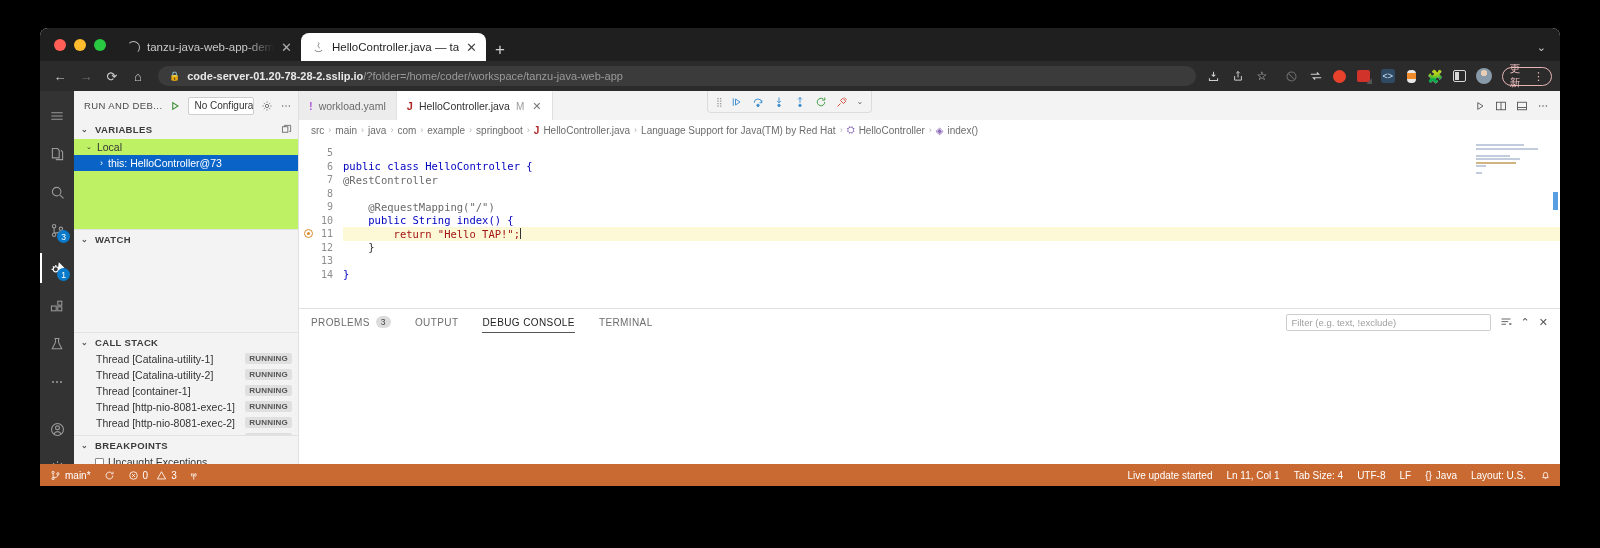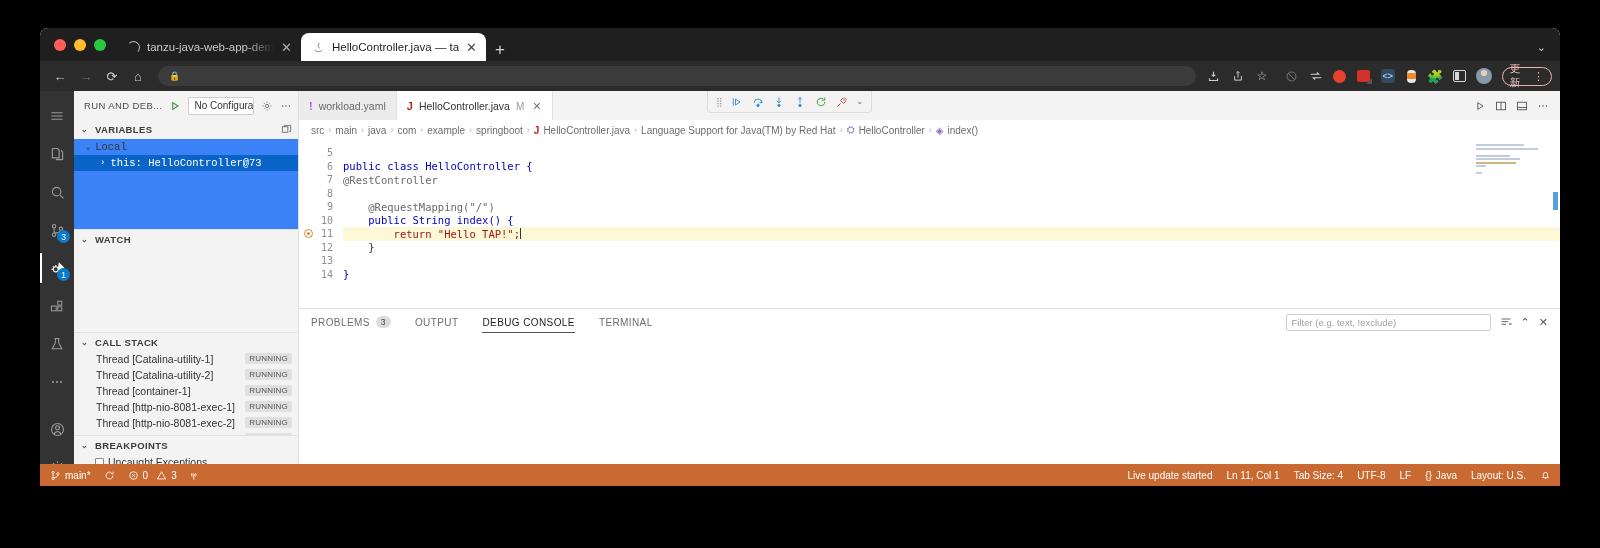--- a/index.html
+++ b/index.html
@@ -87,31 +87,31 @@
     display:flex; align-items:center; gap:2px; padding:0 3px 0 5px; font-size:10px; color:#333;
     max-width:86px; overflow:hidden; white-space:nowrap; }
   .sb-ic { color:#666; font-size:12px; display:flex; align-items:center; }
 
   .section-head { height:19px; display:flex; align-items:center; gap:4px; padding:0 6px 0 7px;
     font-size:9.5px; font-weight:bold; letter-spacing:.35px; color:#3b3b3b;
     border-top:1px solid #e2e2e2; background:#f3f3f3; }
   .chev { font-size:8px; color:#555; width:10px; display:inline-block; }
   .section-head .hicon { margin-left:auto; color:#616161; font-size:11px; }
 
-  .varbody { height:92px; background:#3b82f6;font-family:Liberation Mono, monospace; }
+  .varbody { height:92px; background:#bef264; }
   .tree-row { height:16px; display:flex; align-items:center; font-size:10.5px; color:#333; padding-left:18px; }
   .tree-row.sel { background:#0a64c8; color:#fff; padding-left:0; }
   .tree-row.sel .indent { width:26px; display:inline-block; }
   .tree-row .arrow { font-size:7px; margin-right:5px; }
   .watchbody { height:86px; background:#f3f3f3; }
 
   .callbody { height:86px; overflow:hidden; background:#f3f3f3; }
   .thread-row { height:16px; display:flex; align-items:center; padding:0 6px 0 22px; font-size:10.5px; color:#333; }
   .thread-name { white-space:nowrap; }
-  .running { margin-left:auto; font-size:8px; color:#555; background:#e0e0e0; padding:1px 4px; border-radius:2px; letter-spacing:.2px; }
+  .running { margin-left:auto; font-size:8px; color:#555; background:#e0e0e0; padding:1px 4px; border-radius:2px; letter-spacing:.2px;font-weight:bold; }
 
   .bpbody { background:#f3f3f3; }
   .bp-row { height:16px; display:flex; align-items:center; gap:4px; padding-left:21px; font-size:10.5px; color:#333; }
   .cbox { width:9px; height:9px; border:1px solid #8a8a8a; background:#fff; border-radius:1px; flex:0 0 auto; }
 
   
   .main { flex:1; display:flex; flex-direction:column; min-width:0; background:#fff; position:relative; }
 
   .tabrow { height:29px; background:#f3f3f3; display:flex; align-items:stretch; position:relative; }
   .etab { display:flex; align-items:center; gap:6px; padding:0 10px; font-size:10.5px;
@@ -216,20 +216,21 @@
   </div>
 
   <div class="navbar">
     <span class="navbtn">←</span>
     <span class="navbtn dim">→</span>
     <span class="navbtn">⟳</span>
     <span class="navbtn">⌂</span>
 
     <div class="omnibox">
       <span class="lock">🔒</span>
+      <span class="url"><b>code-server-01.20-78-28-2.sslip.io</b><span class="dim">/?folder=/home/coder/workspace/tanzu-java-web-app</span></span>
     </div>
 
     <div class="navicons">
       <span class="nicon">
         <svg viewBox="0 0 16 16" width="13" height="13" fill="none" stroke="#cfcfcf" stroke-width="1.3">
               <path d="M8 2v6m0 0 2.2-2.2M8 8 5.8 5.8"></path>
               <path d="M3 10v3h10v-3"></path>
             </svg>
       </span>
       <span class="nicon">

